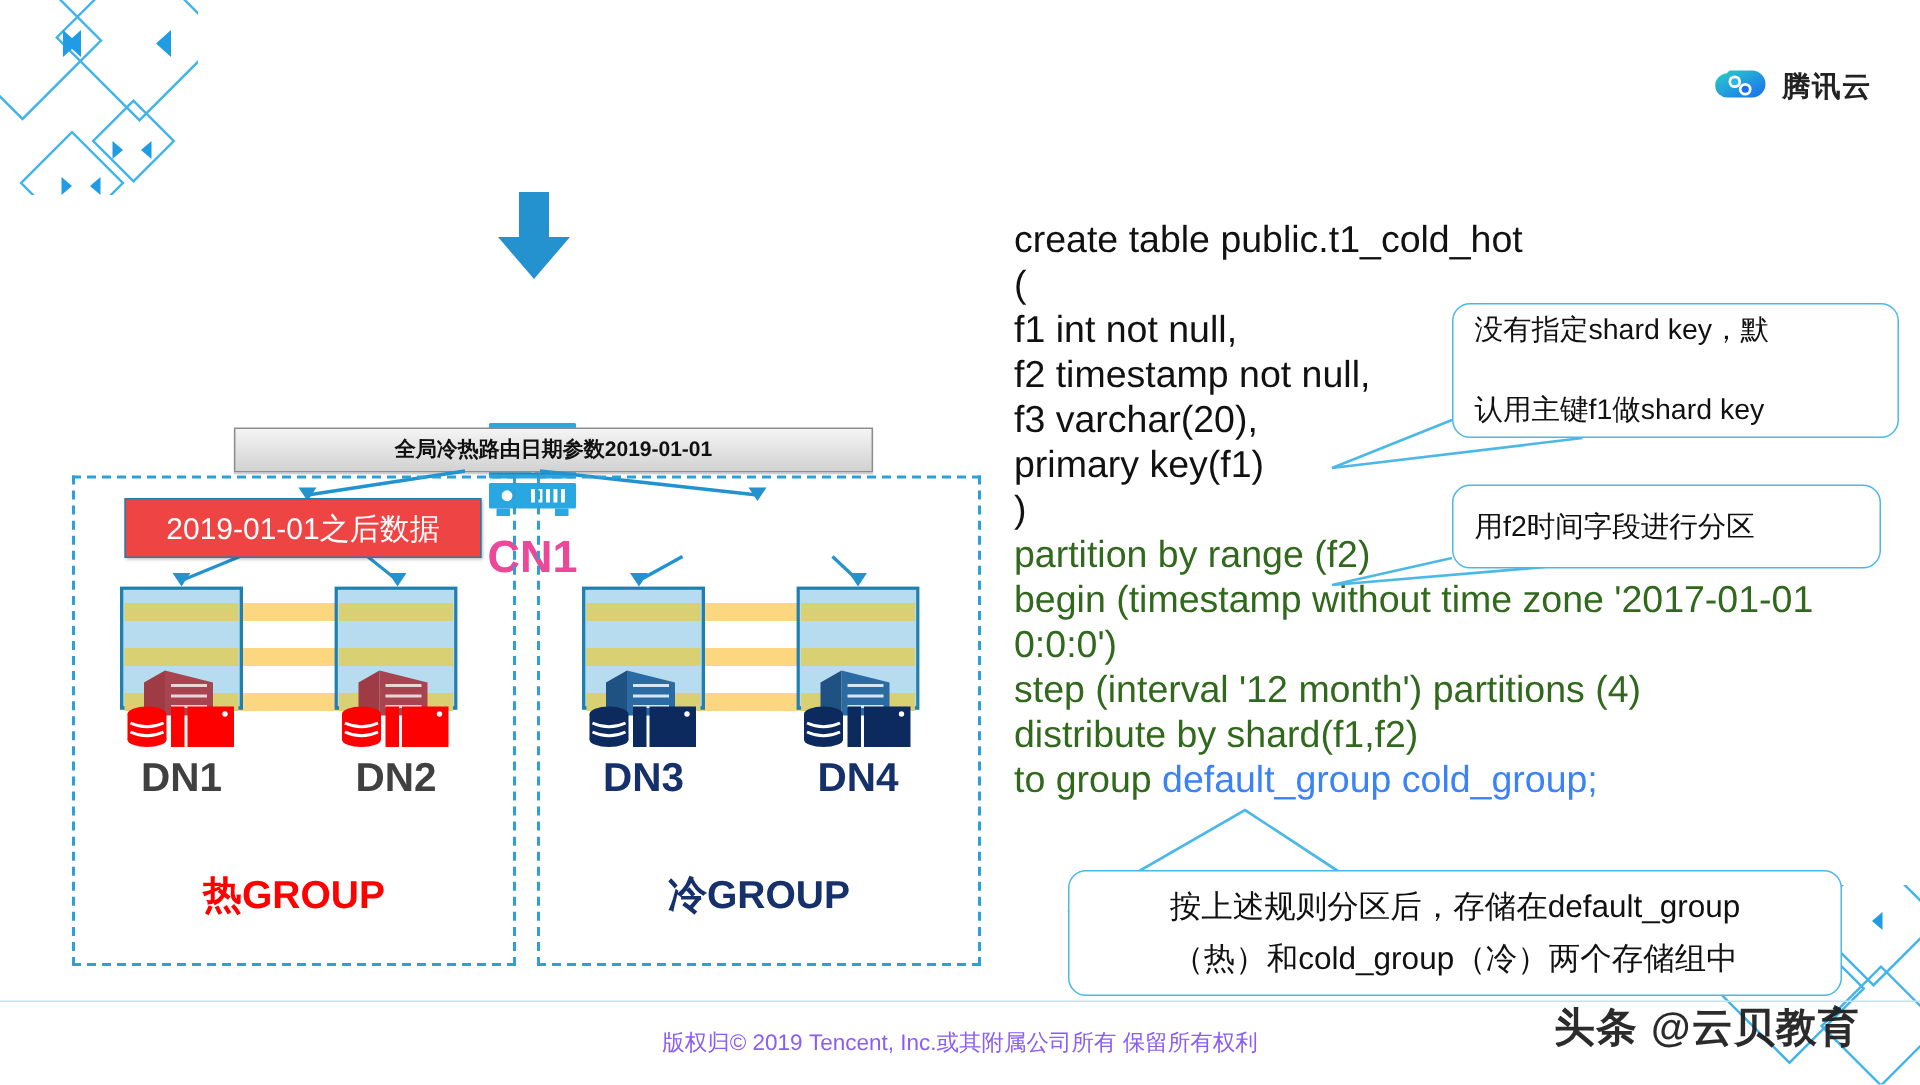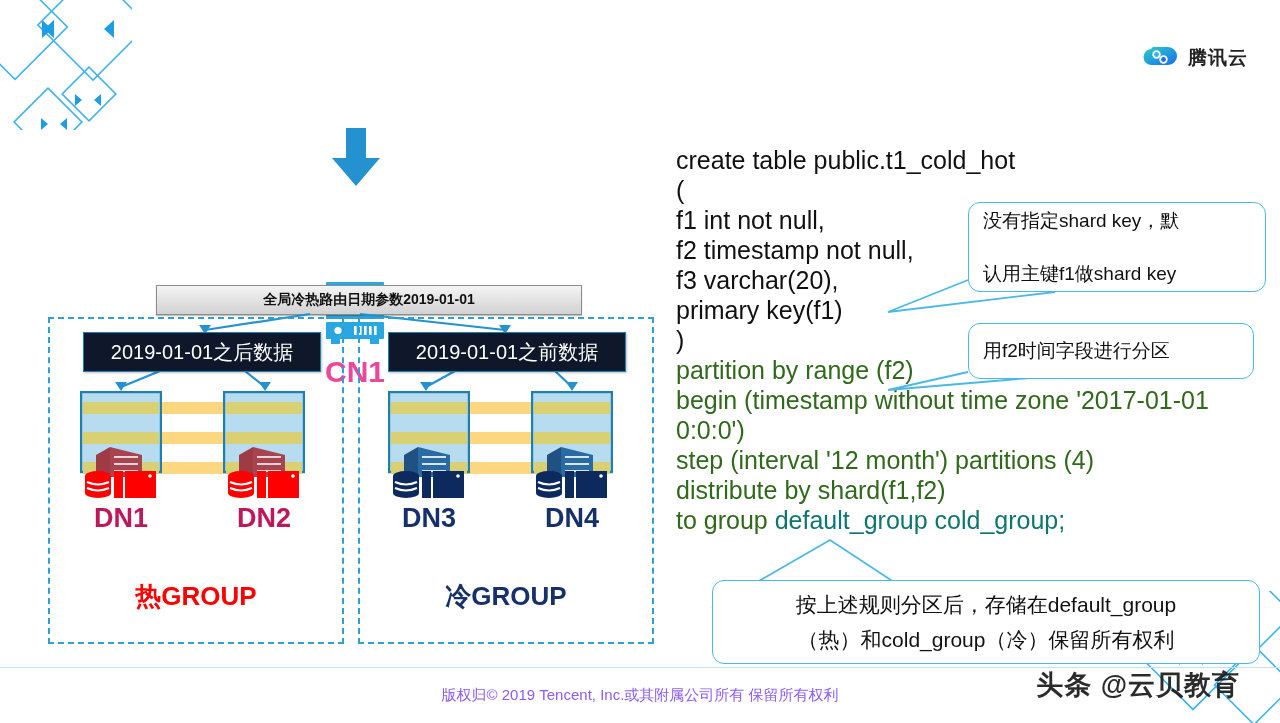--- a/index.html
+++ b/index.html
@@ -60,61 +60,61 @@
   .group-caption{
     position:absolute;bottom:28px;width:100%;text-align:center;
     font-size:26px;font-weight:bold;
   }
   .cap-hot{color:#ff0000;}
   .cap-cold{color:#16306b;}
 
   
   .chip{
     position:absolute;height:38px;
-    background:#0f172a;border:1px solid #1582b0;
+    background:#ef4444;border:1px solid #1582b0;
     display:flex;align-items:center;justify-content:center;
     color:#fff;font-size:20px;white-space:nowrap;
     box-shadow:1px 1px 2px rgba(0,0,0,.25);
   }
   .chip-hot{left:83px;top:222px;width:236px;}
   .chip-cold{left:388px;top:222px;width:236px;}
 
   
   .dn{position:absolute;width:82px;}
   .dn-1{left:80px;top:281px;}
   .dn-2{left:223px;top:281px;}
   .dn-3{left:388px;top:281px;}
   .dn-4{left:531px;top:281px;}
 
   .dn-stack{position:relative;width:82px;height:108px;}
   .dn-name{margin-top:4px;text-align:center;font-size:27px;font-weight:bold;}
-  .name-hot{color:#be185d;}
+  .name-hot{color:#404040;}
   .name-cold{color:#16306b;}
 
   
   .code{
     position:absolute;left:676px;top:145px;width:600px;
     font-size:25px;line-height:30px;
     font-family:"Liberation Sans","DejaVu Sans",sans-serif;
     color:#111;white-space:pre;
   }
   .code .ln{display:block;}
   .kw{color:#31691c;}
-  .ident{color:#0f766e;}
+  .ident{color:#3b82f6;}
 
   
   .callout{
     position:absolute;background:#fff;border:1.6px solid #4bb8e8;
     border-radius:12px;color:#111;
     display:flex;flex-direction:column;justify-content:center;
   }
   .callout span{display:block;}
   .co-1{left:968px;top:202px;width:268px;height:88px;padding:0 14px;font-size:19px;line-height:33px;gap:20px;}
   .co-2{left:968px;top:323px;width:256px;height:54px;padding:0 14px;font-size:19px;}
-  .co-3{left:712px;top:580px;width:514px;height:82px;padding:0 16px;font-size:21px;line-height:35px;text-align:center;}
+  .co-3{left:712px;top:580px;width:514px;height:82px;padding:0 0;font-size:21px;line-height:35px;text-align:center;}
 
   
   .footer{
     position:absolute;left:0;right:0;bottom:18px;text-align:center;
     font-size:15px;color:#8b5cf6;
   }
   .watermark{
     position:absolute;right:40px;bottom:20px;
     font-size:27px;font-weight:bold;color:#1a1a1a;opacity:.92;
     letter-spacing:1px;white-space:nowrap;
@@ -255,21 +255,20 @@
 
     <div class="group-box group-cold">
       <div class="group-caption cap-cold">冷GROUP</div>
     </div>
 
     <div class="group-box group-hot">
       <div class="group-caption cap-hot">热GROUP</div>
     </div>
 
     <div class="chip chip-hot">2019-01-01之后数据</div>
-    <div class="chip chip-cold">2019-01-01之前数据</div>
 
     <svg style="position:absolute;left:0;top:0;width:670px;height:560px;pointer-events:none;">
       <g fill="#fcd77f">
         <rect x="158" y="292" width="70" height="12"></rect>
         <rect x="158" y="322" width="70" height="12"></rect>
         <rect x="158" y="352" width="70" height="12"></rect>
         <rect x="466" y="292" width="70" height="12"></rect>
         <rect x="466" y="322" width="70" height="12"></rect>
         <rect x="466" y="352" width="70" height="12"></rect>
       </g>
@@ -430,20 +429,20 @@
 
   <div class="callout co-1">
     <span>没有指定shard key，默</span>
     <span>认用主键f1做shard key</span>
   </div>
   <div class="callout co-2">
     <span>用f2时间字段进行分区</span>
   </div>
   <div class="callout co-3">
     <span>按上述规则分区后，存储在default_group</span>
-    <span>（热）和cold_group（冷）保留所有权利</span>
+    <span>（热）和cold_group（冷）两个存储组中</span>
   </div>
 
   <div class="footer-rule"></div>
   <div class="footer">版权归© 2019 Tencent, Inc.或其附属公司所有 保留所有权利</div>
   <div class="watermark">头条 @云贝教育</div>
 
 </div>
 
 </body></html>

